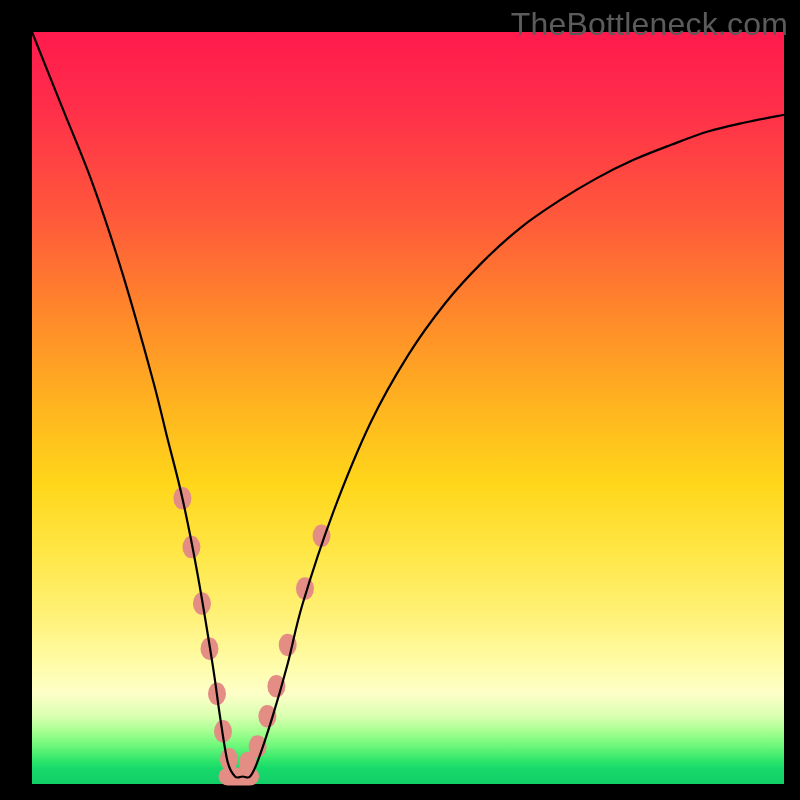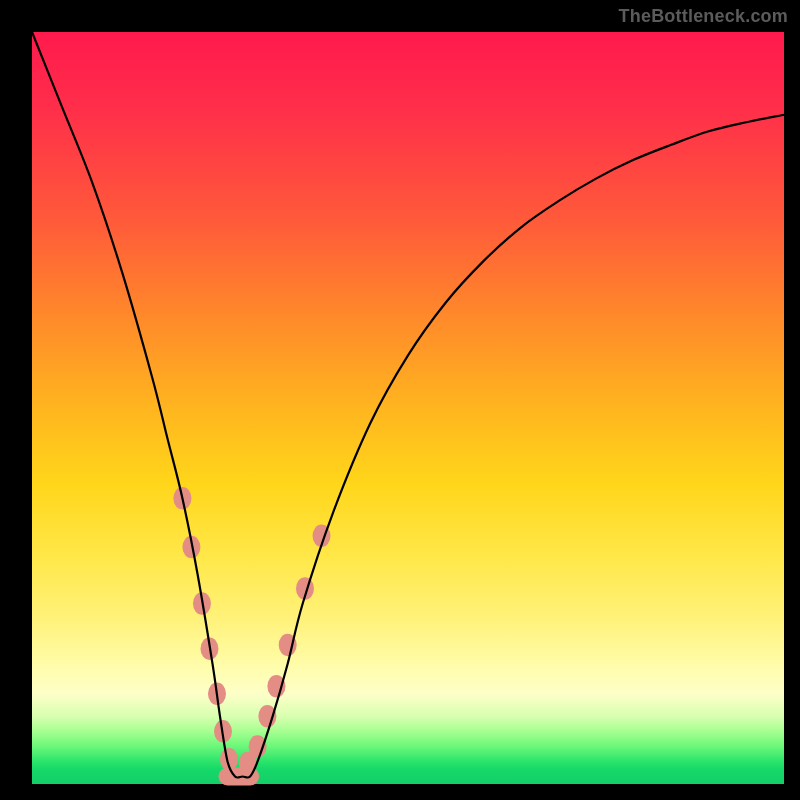--- a/index.html
+++ b/index.html
@@ -42,22 +42,22 @@
       #2be56b 97%,
       #17d86a 98%,
       #12cf67 100%
     );
   }
   .watermark {
     position: absolute;
     top: 6px;
     right: 12px;
     color: #5b5b5b;
-    font-size: 18px;
-    font-weight: 700;
+    font-size: 32px;
+    font-weight: 400;
     letter-spacing: 0.2px;
     user-select: none;
   }
   svg.curve {
     position: absolute;
     left: 0;
     top: 0;
     width: 752px;
     height: 752px;
     overflow: visible;

